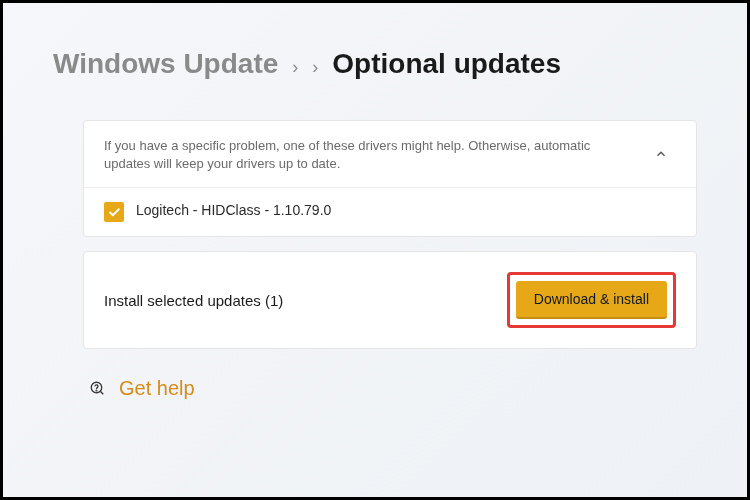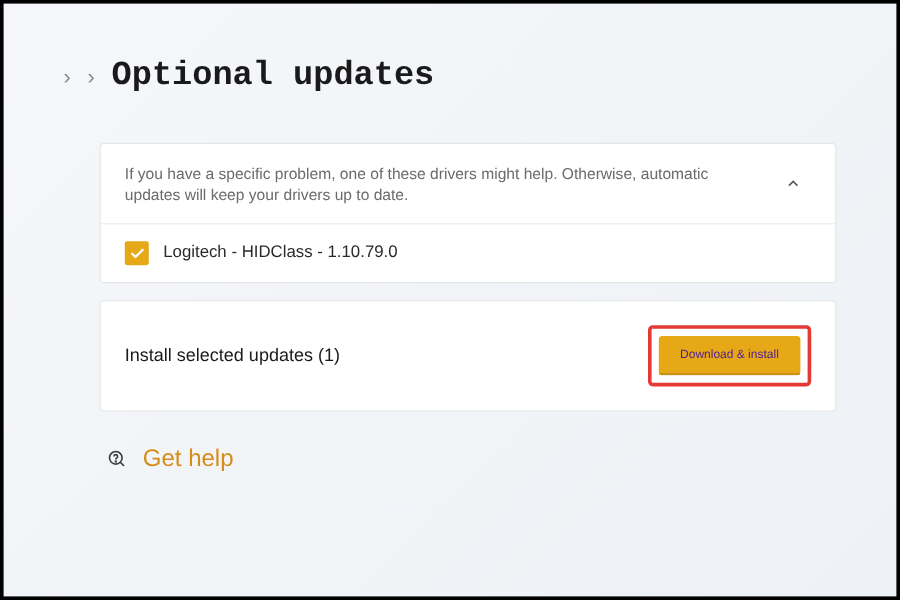--- a/index.html
+++ b/index.html
@@ -32,21 +32,20 @@
     }
     .chevron-sep {
       font-size: 18px;
       color: #8a8a8a;
       font-weight: 400;
     }
     .crumb-current {
       font-size: 28px;
       font-weight: 600;
       color: #1a1a1a;
-      font-family: Liberation Mono, monospace;
     }
     .card {
       background: #fff;
       border: 1px solid #e5e5e5;
       border-radius: 4px;
       margin-bottom: 14px;
       margin-left: 30px;
     }
     .section-header {
       padding: 16px 20px 14px 20px;
@@ -112,24 +111,24 @@
       font-size: 15px;
       color: #1a1a1a;
     }
     .highlight-box {
       border: 3px solid #e53935;
       border-radius: 4px;
       padding: 6px;
     }
     .install-button {
       background: #e6a817;
-      color: #4c1d95;
+      color: #0f172a;
       border: none;
       padding: 10px 18px;
-      font-size: 10px;
+      font-size: 14px;
       font-weight: 400;
       border-radius: 3px;
       cursor: pointer;
       border-bottom: 2px solid #c48f10;
     }
     .help-row {
       display: flex;
       align-items: center;
       gap: 12px;
       margin-top: 28px;
@@ -149,20 +148,21 @@
       color: #d68c1a;
       cursor: pointer;
     }
   </style>
 </head>
 <body>
 
 <div class="container">
 
   <div class="breadcrumb">
+    <span class="crumb-parent">Windows Update</span>
     <span class="chevron-sep">›</span>
     <span class="chevron-sep">›</span>
     <span class="crumb-current">Optional updates</span>
   </div>
 
   <div class="card">
     <div class="section-header">
       <div class="section-header-text">
         <div class="section-desc">If you have a specific problem, one of these drivers might help. Otherwise, automatic updates will keep your drivers up to date.</div>
       </div>

